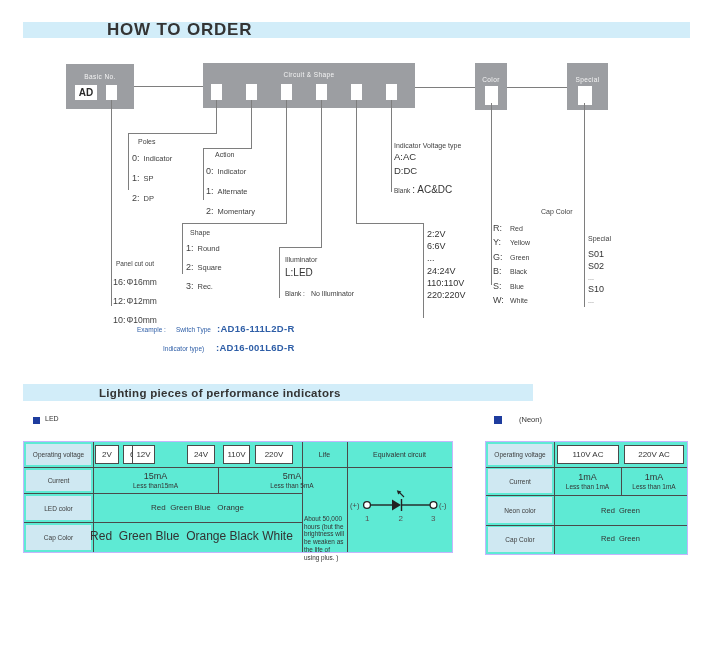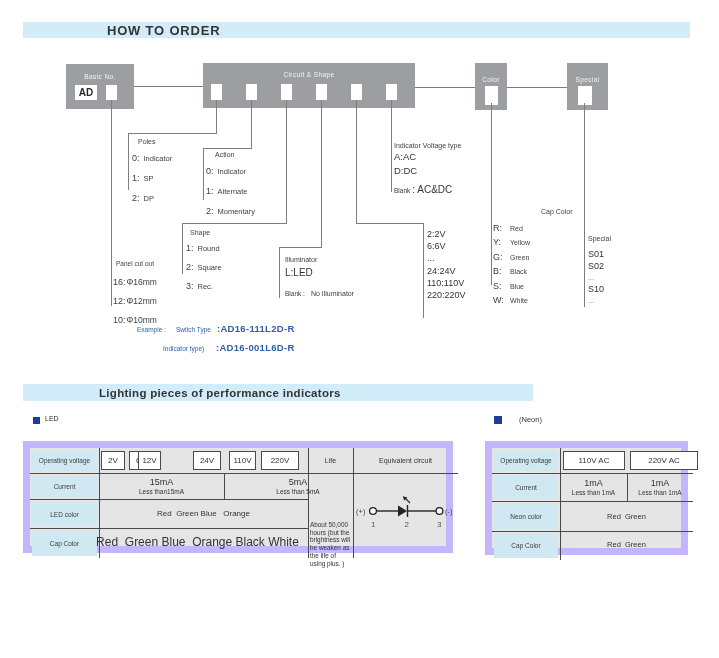--- a/index.html
+++ b/index.html
@@ -10,41 +10,41 @@
   .hl{position:absolute;height:1px;background:#7e7e7e;}
   .bar{position:absolute;background:#d2edf9;color:#343434;display:flex;align-items:center;}
   .gbox{position:absolute;background:#9c9ea2;}
   .gbox .glabel{position:absolute;left:0;right:0;text-align:center;color:#f4f4f4;font-size:6.5px;letter-spacing:.4px;}
   .wbox{position:absolute;background:#ffffff;}
   .leg-title{font-size:7px;color:#3f3f3f;}
   .leg-row{white-space:nowrap;color:#3f3f3f;}
   .code{font-size:9px;display:inline-block;}
   .lbl{font-size:7.5px;margin-left:4px;}
   .tline{position:absolute;background:#4a4a4a;}
-  .tbl{position:absolute;border:7px solid #c4b5fd;background:#e5e5e5;box-sizing:border-box;}
+  .tbl{position:absolute;border:1px solid #c4b5fd;background:#5eead4;box-sizing:border-box;}
   .bluecell{position:absolute;background:#cfe8f2;display:flex;align-items:center;justify-content:center;
             font-size:6.5px;color:#3c3c3c;text-align:center;}
   .vbox{position:absolute;border:1px solid #4a4a4a;box-sizing:border-box;display:flex;align-items:center;
         justify-content:center;font-size:8px;color:#333;background:#fff;}
   .tc{position:absolute;display:flex;align-items:center;justify-content:center;color:#333;text-align:center;}
   .tc2{position:absolute;display:flex;flex-direction:column;align-items:center;justify-content:center;color:#333;text-align:center;}
   .pre{white-space:pre;}
   .cur-main{font-size:9px;}
   .cur-sub{font-size:6.5px;margin-top:1px;}
   .marker{position:absolute;background:#1e3c9e;}
   .ex-small{position:absolute;font-size:6.5px;color:#2e5ea7;}
   .ex-big{position:absolute;font-size:9.5px;font-weight:600;letter-spacing:.3px;color:#2e5ea7;}
 </style>
 </head>
 <body>
 
 <div id="page">
 
   <div class="bar" style="left:23px;top:22px;width:667px;height:16px;">
-    <span style="margin-left:84px;font-size:13px;font-weight:600;letter-spacing:.8px;">HOW TO ORDER</span>
+    <span style="margin-left:84px;font-size:17px;font-weight:600;letter-spacing:.8px;">HOW TO ORDER</span>
   </div>
 
   <div class="gbox" style="left:66px;top:64px;width:68px;height:45px;">
     <div class="glabel" style="top:9px;">Basic No.</div>
     <div class="wbox" style="left:9px;top:21px;width:22px;height:15px;display:flex;align-items:center;justify-content:center;font-size:10px;font-weight:600;color:#2a2a2a;">AD</div>
     <div class="wbox" style="left:40px;top:21px;width:11px;height:15px;"></div>
   </div>
 
   <div class="gbox" style="left:203px;top:63px;width:212px;height:45px;">
     <div class="glabel" style="top:8px;">Circuit  &amp; Shape</div>
@@ -244,21 +244,21 @@
     <div class="tline" style="left:0;top:53px;width:201px;height:1px;"></div>
     <div class="tline" style="left:0;top:83px;width:201px;height:1px;"></div>
     <div class="tline" style="left:135px;top:25px;width:1px;height:28px;"></div>
 
     <div class="bluecell" style="left:2px;top:2px;width:64px;height:21px;">Operating voltage</div>
     <div class="bluecell" style="left:2px;top:27px;width:64px;height:24px;">Current</div>
     <div class="bluecell" style="left:2px;top:55px;width:64px;height:26px;">Neon color</div>
     <div class="bluecell" style="left:2px;top:85px;width:64px;height:25px;">Cap Color</div>
 
     <div class="vbox" style="left:71px;top:3px;width:62px;height:19px;">110V AC</div>
-    <div class="vbox" style="left:138px;top:3px;width:68px;height:19px;">220V AC</div>
+    <div class="vbox" style="left:138px;top:3px;width:60px;height:19px;">220V AC</div>
 
     <div class="tc2" style="left:68px;top:25px;width:67px;height:28px;">
       <div class="cur-main">1mA</div>
       <div class="cur-sub">Less than 1mA</div>
     </div>
     <div class="tc2" style="left:135px;top:25px;width:66px;height:28px;">
       <div class="cur-main">1mA</div>
       <div class="cur-sub">Less than 1mA</div>
     </div>
 

